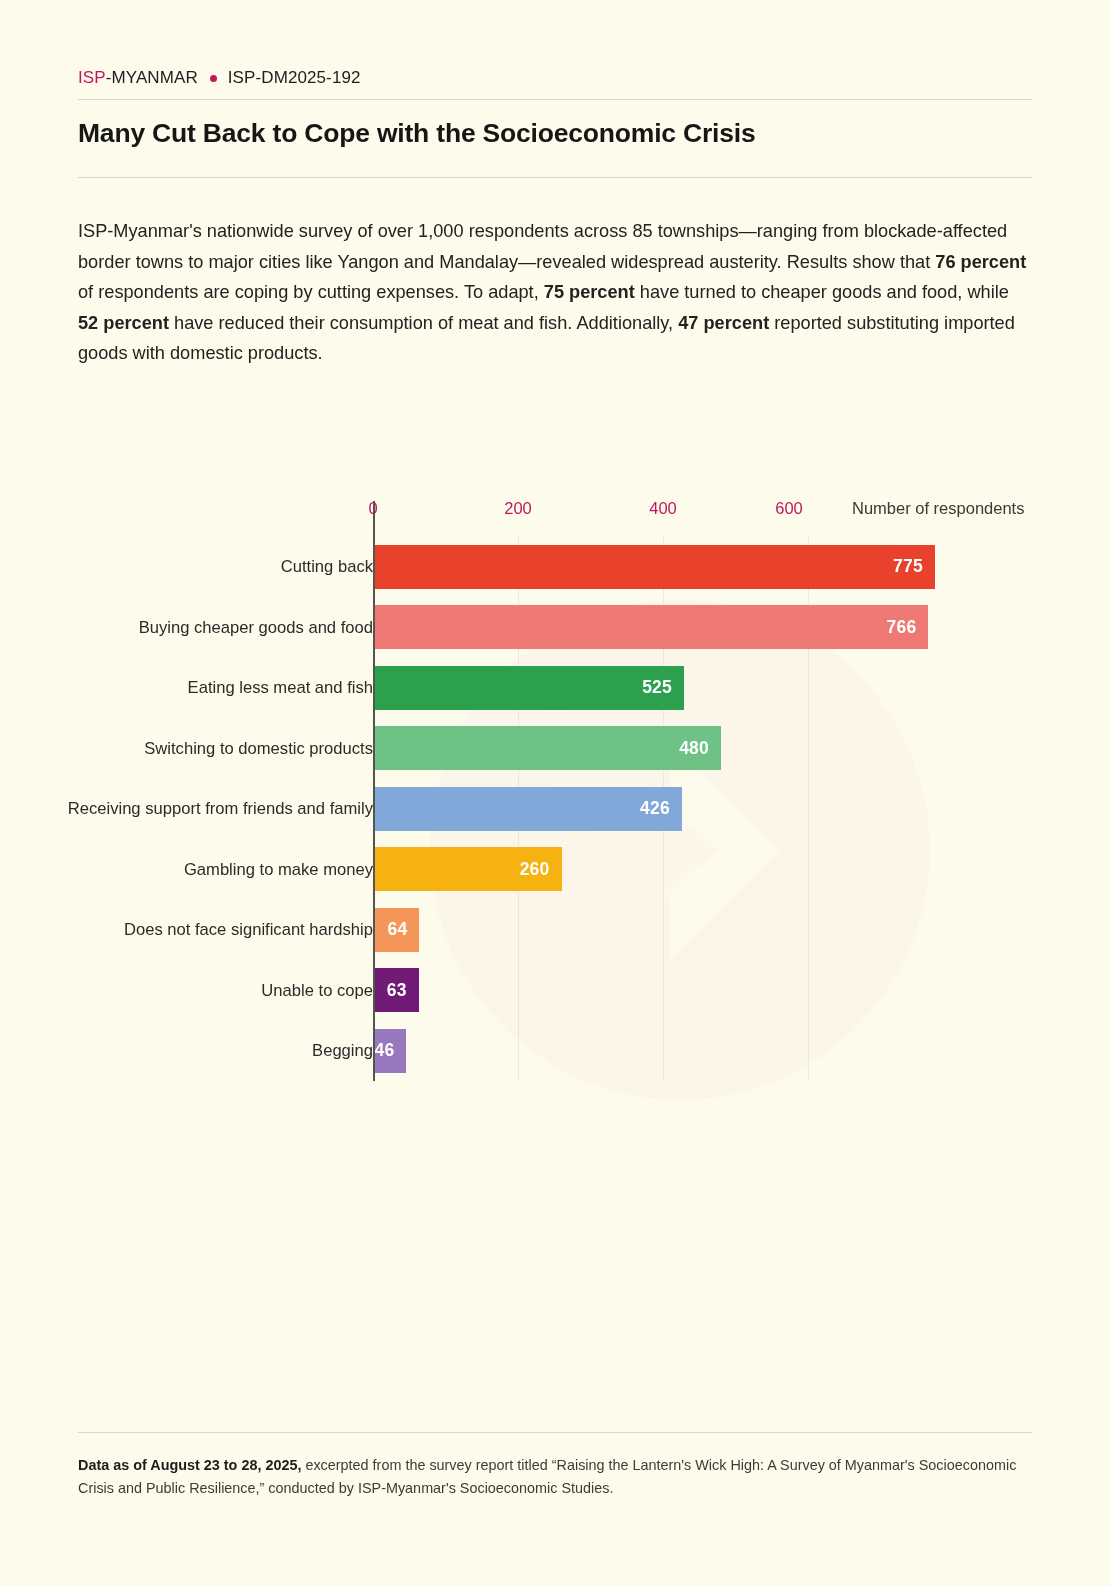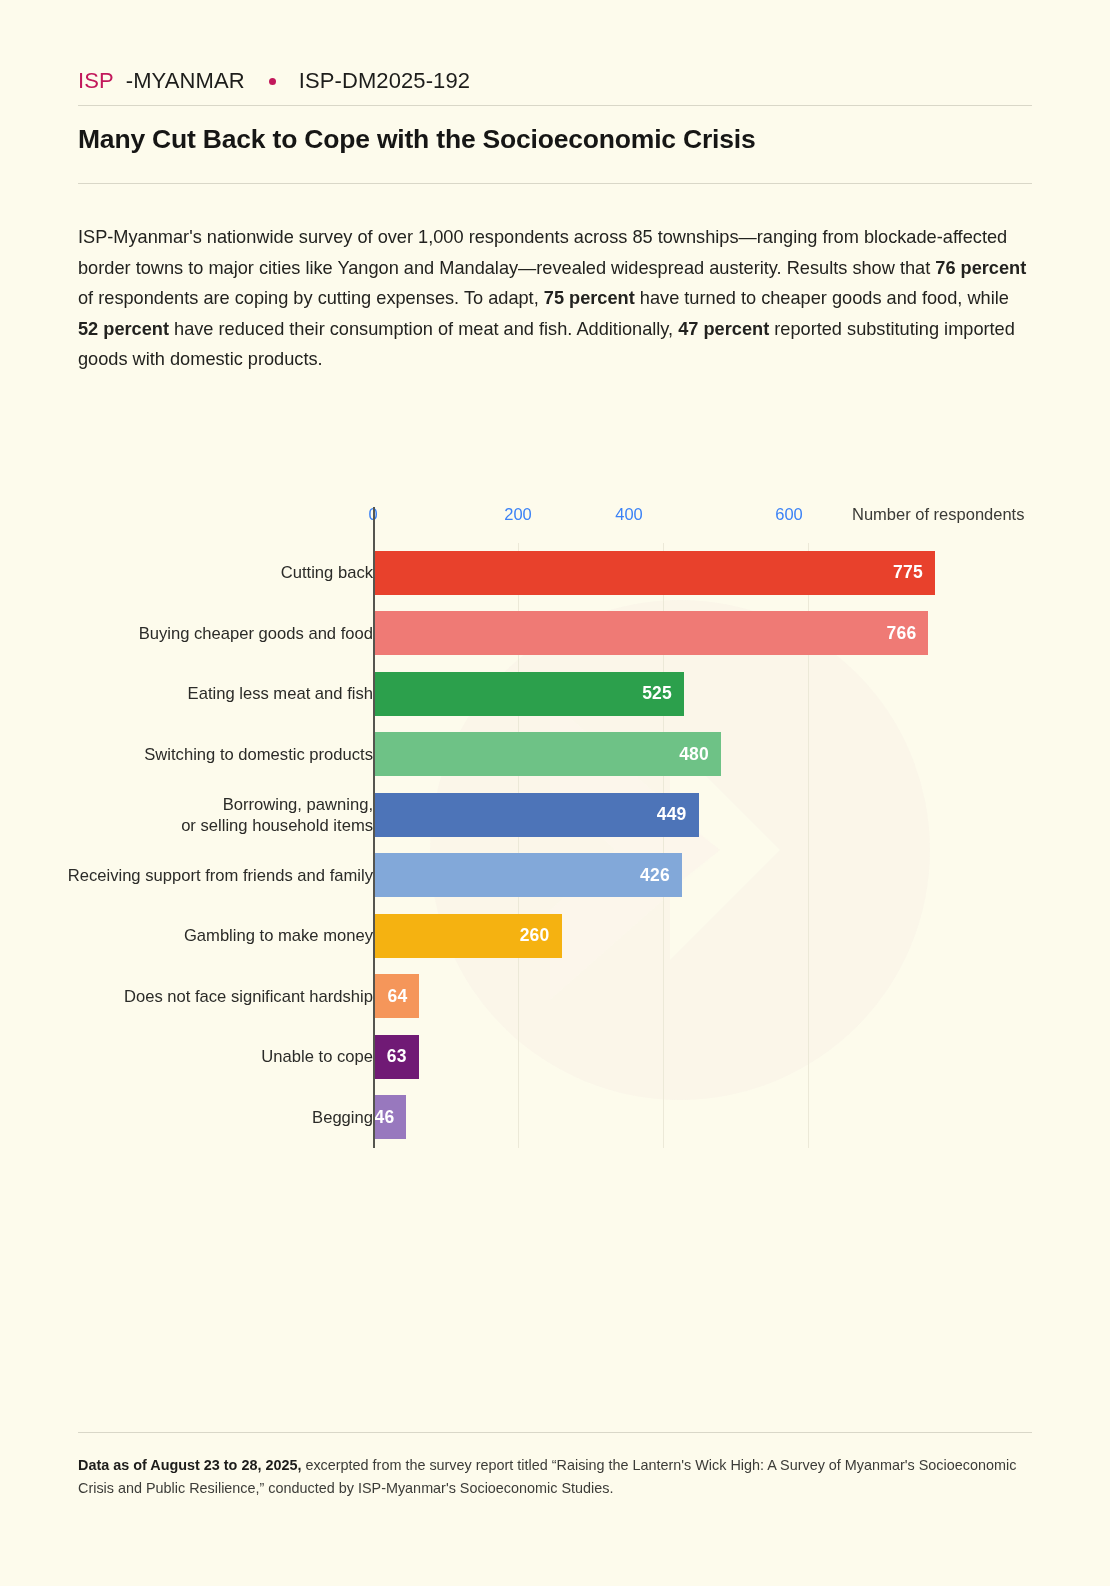--- a/index.html
+++ b/index.html
@@ -29,26 +29,26 @@
     width: 520px;
     height: 520px;
     opacity: 0.55;
     pointer-events: none;
     z-index: 0;
   }
 
   
   .kicker {
     padding-top: 68px;
-    font-size: 22px;
+    font-size: 17px;
     letter-spacing: 0.1px;
     color: #1d1d1b;
     display: flex;
     align-items: center;
-    gap: 12px;
+    gap: 0;
   }
   .kicker .isp { color: #C2185B; }
   .kicker .dot {
     display: inline-block;
     width: 7px; height: 7px;
     border-radius: 50%;
     background: #C2185B;
     margin: 0 11px 0 12px;
   }
 
@@ -82,21 +82,21 @@
     z-index: 1;
   }
 
   .axis-row {
     position: relative;
     height: 28px;
   }
   .tick-label {
     position: absolute;
     font-size: 16.5px;
-    color: #3b82f6;
+    color: #be185d;
     transform: translateX(-50%);
     white-space: nowrap;
   }
   .axis-caption {
     position: absolute;
     font-size: 16.5px;
     color: #3a3a36;
     white-space: nowrap;
   }
 
@@ -202,21 +202,21 @@
   <div class="rule"></div>
 
   <p class="intro">
     <span>ISP-Myanmar's nationwide survey of over 1,000 respondents across 85 townships—ranging from blockade-affected border towns to major cities like Yangon and Mandalay—revealed widespread austerity. Results show that </span><b>76 percent</b><span> of respondents are coping by cutting expenses. To adapt, </span><b>75 percent</b><span> have turned to cheaper goods and food, while </span><b>52 percent</b><span> have reduced their consumption of meat and fish. Additionally, </span><b>47 percent</b><span> reported substituting imported goods with domestic products.</span>
   </p>
 
   <div class="chart-wrap">
     <div class="axis-row" id="axis-row">
         <span class="tick-label" style="left: 295px;">0</span>
         <span class="tick-label" style="left: 440px;">200</span>
-        <span class="tick-label" style="left: 551px;">400</span>
+        <span class="tick-label" style="left: 585px;">400</span>
         <span class="tick-label" style="left: 711px;">600</span>
         <span class="axis-caption" style="left: 774px;">Number of respondents</span>
       </div>
     <div class="plot" id="plot">
       <div class="gridlines" id="gridlines">
           <div class="gridline" style="left: 440px;"></div>
           <div class="gridline" style="left: 585px;"></div>
           <div class="gridline" style="left: 730px;"></div>
         </div>
       <div class="axis-line" id="axisline" style="left: 295px;"></div>
@@ -239,27 +239,20 @@
               <span class="bar-value">525</span>
             </div>
           </div>
           <div class="bar-row">
             <div class="cat-label">Switching to domestic products</div>
             <div class="bar" style="width: 348px; background: rgb(110, 194, 134);">
               <span class="bar-value">480</span>
             </div>
           </div>
           <div class="bar-row">
-            <div class="cat-label">Borrowing, pawning,
-or selling household items</div>
-            <div class="bar" style="width: 325.525px; background: rgb(77, 116, 184);">
-              <span class="bar-value">449</span>
-            </div>
-          </div>
-          <div class="bar-row">
             <div class="cat-label">Receiving support from friends and family</div>
             <div class="bar" style="width: 308.85px; background: rgb(130, 168, 217);">
               <span class="bar-value">426</span>
             </div>
           </div>
           <div class="bar-row">
             <div class="cat-label">Gambling to make money</div>
             <div class="bar" style="width: 188.5px; background: rgb(245, 178, 17);">
               <span class="bar-value">260</span>
             </div>

